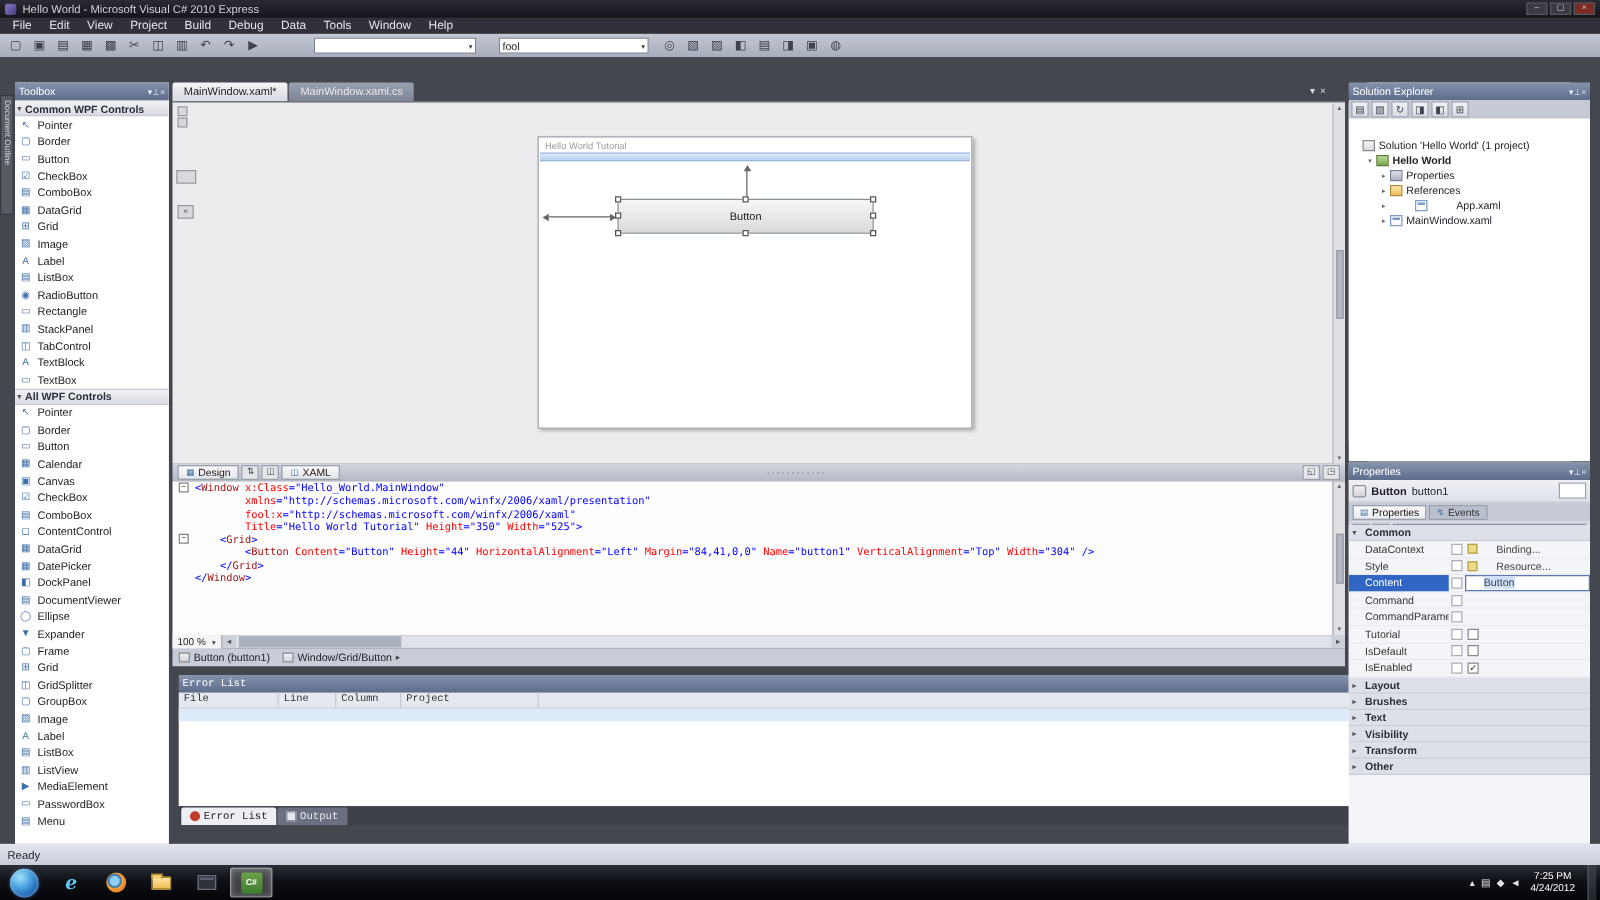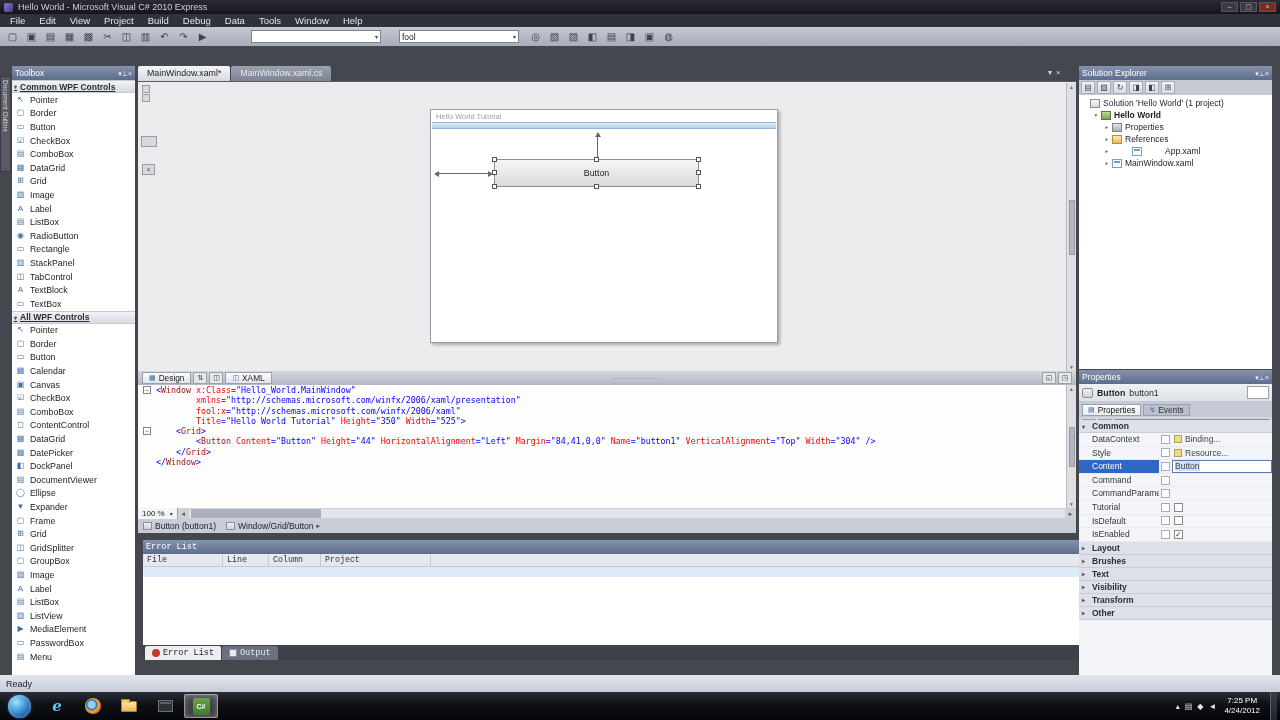--- a/index.html
+++ b/index.html
@@ -46,21 +46,21 @@
   .panel-title{height:14px;background:linear-gradient(#8593ad,#5e6c8c);color:#fff;font-size:8.5px;
                display:flex;align-items:center;padding:0 3px;}
   .panel-title .pt-label{flex:1;}
   .pt-ico{font-size:7px;color:#e9edf5;width:10px;text-align:center;}
 
   
   .toolbox{left:12px;top:20px;width:123px;height:609px;}
   .toolbox-body{position:absolute;left:0;top:14px;right:0;bottom:0;background:#fff;overflow:hidden;}
   .tbx-header{height:13px;background:linear-gradient(#f2f3f6,#d7dae1);border-top:1px solid #c6c9d2;
               border-bottom:1px solid #c6c9d2;font-size:8.5px;font-weight:bold;color:#2b2f38;
-              display:flex;align-items:center;padding-left:2px;text-decoration:underline;}
+              display:flex;align-items:center;padding-left:2px;}
   .tbx-exp{font-size:6px;margin-right:3px;color:#555;}
   .tbx-item{height:13.6px;display:flex;align-items:center;font-size:8.8px;color:#1c1c22;padding-left:3px;}
   .tbx-ico{width:11px;height:10px;font-size:8px;line-height:10px;color:#3d6fa8;margin-right:4px;
            text-align:center;flex:none;}
   .tbx-lbl{white-space:nowrap;}
 
   
   .editor-tabs{position:absolute;left:138px;top:20px;height:15px;display:flex;}
   .ed-tab{padding:0 9px;font-size:8.8px;line-height:15px;margin-right:1px;border-radius:2px 2px 0 0;
           background:linear-gradient(#9aa1b0,#7c8495);color:#e9e9ef;}
@@ -158,21 +158,21 @@
   .bt-tab.active{background:#eceef2;color:#1b1b22;}
   .bt-ico{display:inline-block;width:8px;height:8px;}
   .error-list-tab-icon{background:#c3392a;border-radius:50%;}
   .output-tab-icon{background:#e6e8ee;border:1px solid #8a90a0;}
 
   
   .solution{left:1079px;top:20px;width:193px;height:303px;border-radius:17px;}
   .se-toolbar{height:15px;background:#c5cad5;display:flex;align-items:center;gap:2px;padding-left:2px;}
   .se-tb-btn{width:14px;height:13px;border:1px solid #a6abb8;background:linear-gradient(#f2f3f6,#d8dbe2);
              font-size:8px;line-height:11px;text-align:center;color:#3e4350;}
-  .solution-tree{position:absolute;left:0;top:29px;right:0;bottom:0;background:#fff;overflow:hidden;padding-top:2px;}
+  .solution-tree{position:absolute;left:0;top:29px;right:0;bottom:0;background:#fff;overflow:hidden;padding-top:15px;}
   .tree-row{height:12px;display:flex;align-items:center;font-size:8.5px;color:#1e1e26;white-space:nowrap;}
   .tree-exp{width:8px;font-size:5.5px;color:#666;text-align:center;flex:none;}
   .tree-ico{display:inline-block;width:10px;height:9px;margin:0 3px 0 1px;flex:none;}
   .solution-icon{background:linear-gradient(#f8f8fa,#d8d8dc);border:1px solid #8a8a92;}
   .csharp-project-icon{background:linear-gradient(#bcd79a,#7aa84e);border:1px solid #567a36;}
   .properties-folder-icon{background:linear-gradient(#dfe3ea,#aab2c0);border:1px solid #7a8296;}
   .references-folder-icon{background:linear-gradient(#ffe9a8,#e8bd5e);border:1px solid #b08c3c;}
   .xaml-file-icon{background:#fff;border:1px solid #7a9cc8;position:relative;}
   .xaml-file-icon::after{content:"";position:absolute;left:1px;top:1px;right:1px;height:2px;background:#7a9cc8;}
   .tree-lbl.bold{font-weight:bold;}
@@ -206,21 +206,21 @@
   .prop-label{width:80px;padding-left:13px;overflow:hidden;white-space:nowrap;flex:none;height:100%;
               line-height:13.6px;}
   .prop-marker{width:9px;height:9px;border:1px solid #a8acb6;background:#fff;margin:0 2px;flex:none;}
   .prop-value{flex:1;display:flex;align-items:center;padding-left:2px;overflow:hidden;white-space:nowrap;height:100%;}
   .prop-row.selected .prop-label{background:#3166c5;color:#fff;}
   .prop-row.selected .prop-value{background:#fff;border:1px solid #5a7ab5;}
   .prop-row.selected .val-text{background:#cfe0f8;}
   .prop-cb{width:9px;height:9px;border:1px solid #888;background:#fff;font-size:7.5px;line-height:8px;
            text-align:center;color:#222;}
   .val-ico{width:8px;height:8px;background:#ecdc85;border:1px solid #b0a050;margin-right:3px;flex:none;}
-  .val-text{color:#444;}
+  .val-text{color:#444;margin-left:12px;}
 
   
   .statusbar{position:absolute;left:0;top:675px;width:1280px;height:17px;
              background:linear-gradient(#e3e6ee,#c7ccd8);color:#22242c;font-size:9px;
              display:flex;align-items:center;padding-left:6px;}
 
   
   .taskbar{position:absolute;left:0;top:692px;width:1280px;height:28px;
            background:linear-gradient(#2b2e37,#0e1016 45%,#05060a);display:flex;align-items:center;}
   .start-orb{width:23px;height:23px;border-radius:50%;margin:0 9px 0 8px;

